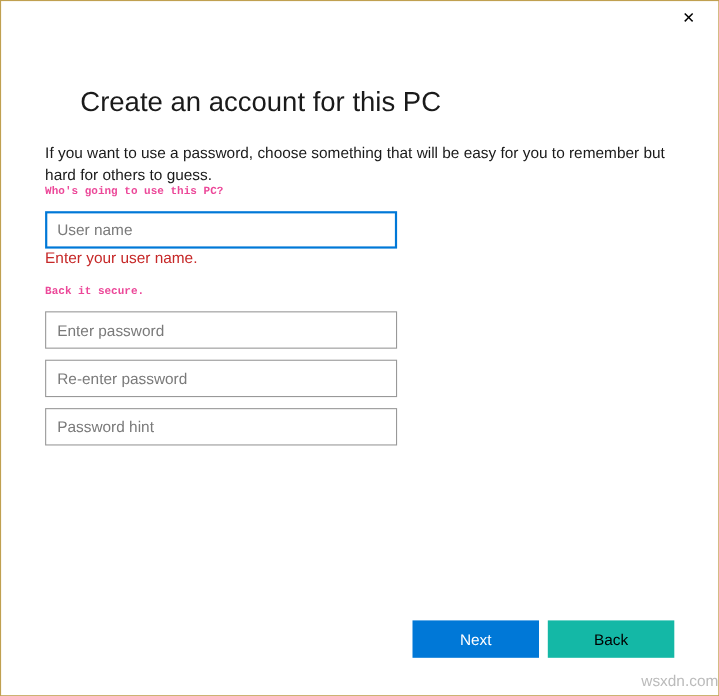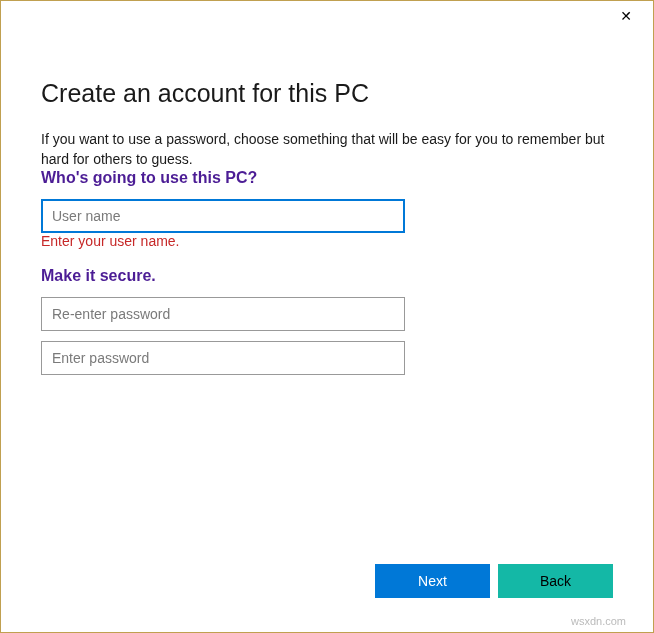--- a/index.html
+++ b/index.html
@@ -40,34 +40,36 @@
     .content {
       flex: 1;
       padding: 30px 40px 0 40px;
     }
     h1.title {
       font-size: 25px;
       font-weight: 400;
       color: #1a1a1a;
       margin-top: 18px;
       margin-bottom: 22px;
+      margin-left: 32px;
     }
     p.subtitle {
       font-size: 14px;
       color: #1a1a1a;
       line-height: 1.4;
     }
     .section-label {
-      font-size: 16px;
+      font-size: 10px;
       font-weight: 600;
-      color: #4c1d95;
+      color: #ec4899;
       margin-bottom: 12px;
+      font-family: Liberation Mono, monospace;
     }
     .field {
-      width: 364px;
+      width: 320px;
       height: 34px;
       border: 1px solid #999;
       padding: 0 10px;
       font-size: 14px;
       font-family: inherit;
       color: #333;
       background: #fff;
       outline: none;
       display: block;
     }
@@ -106,46 +108,47 @@
       background: #0078d7;
       color: #fff;
     }
     .btn-secondary {
       background: #14b8a6;
       color: #000;
     }
     .watermark {
       position: absolute;
       bottom: 6px;
-      right: 28px;
-      font-size: 11px;
+      right: 1px;
+      font-size: 14px;
       color: #bbb;
       font-family: Arial, sans-serif;
     }
   </style>
 </head>
 <body>
 
 <div class="window">
   <div class="titlebar">
     <div class="close-x">✕</div>
   </div>
 
   <div class="content">
     <h1 class="title">Create an account for this PC</h1>
     <p class="subtitle">If you want to use a password, choose something that will be easy for you to remember but hard for others to guess.</p>
 
     <div class="section-label">Who's going to use this PC?</div>
     <input type="text" class="field focused" placeholder="User name" style="">
     <div class="error-text">Enter your user name.</div>
 
-    <div class="section-label">Make it secure.</div>
+    <div class="section-label">Back it secure.</div>
     <div class="pw-fields">
+      <input type="password" class="field" placeholder="Enter password" style="">
       <input type="password" class="field" placeholder="Re-enter password" style="">
-      <input type="password" class="field" placeholder="Enter password" style="">
+      <input type="text" class="field" placeholder="Password hint" style="">
     </div>
   </div>
 
   <div class="footer">
     <button class="btn btn-primary">Next</button>
     <button class="btn btn-secondary">Back</button>
   </div>
 </div>
 
 <div class="watermark">wsxdn.com</div>

